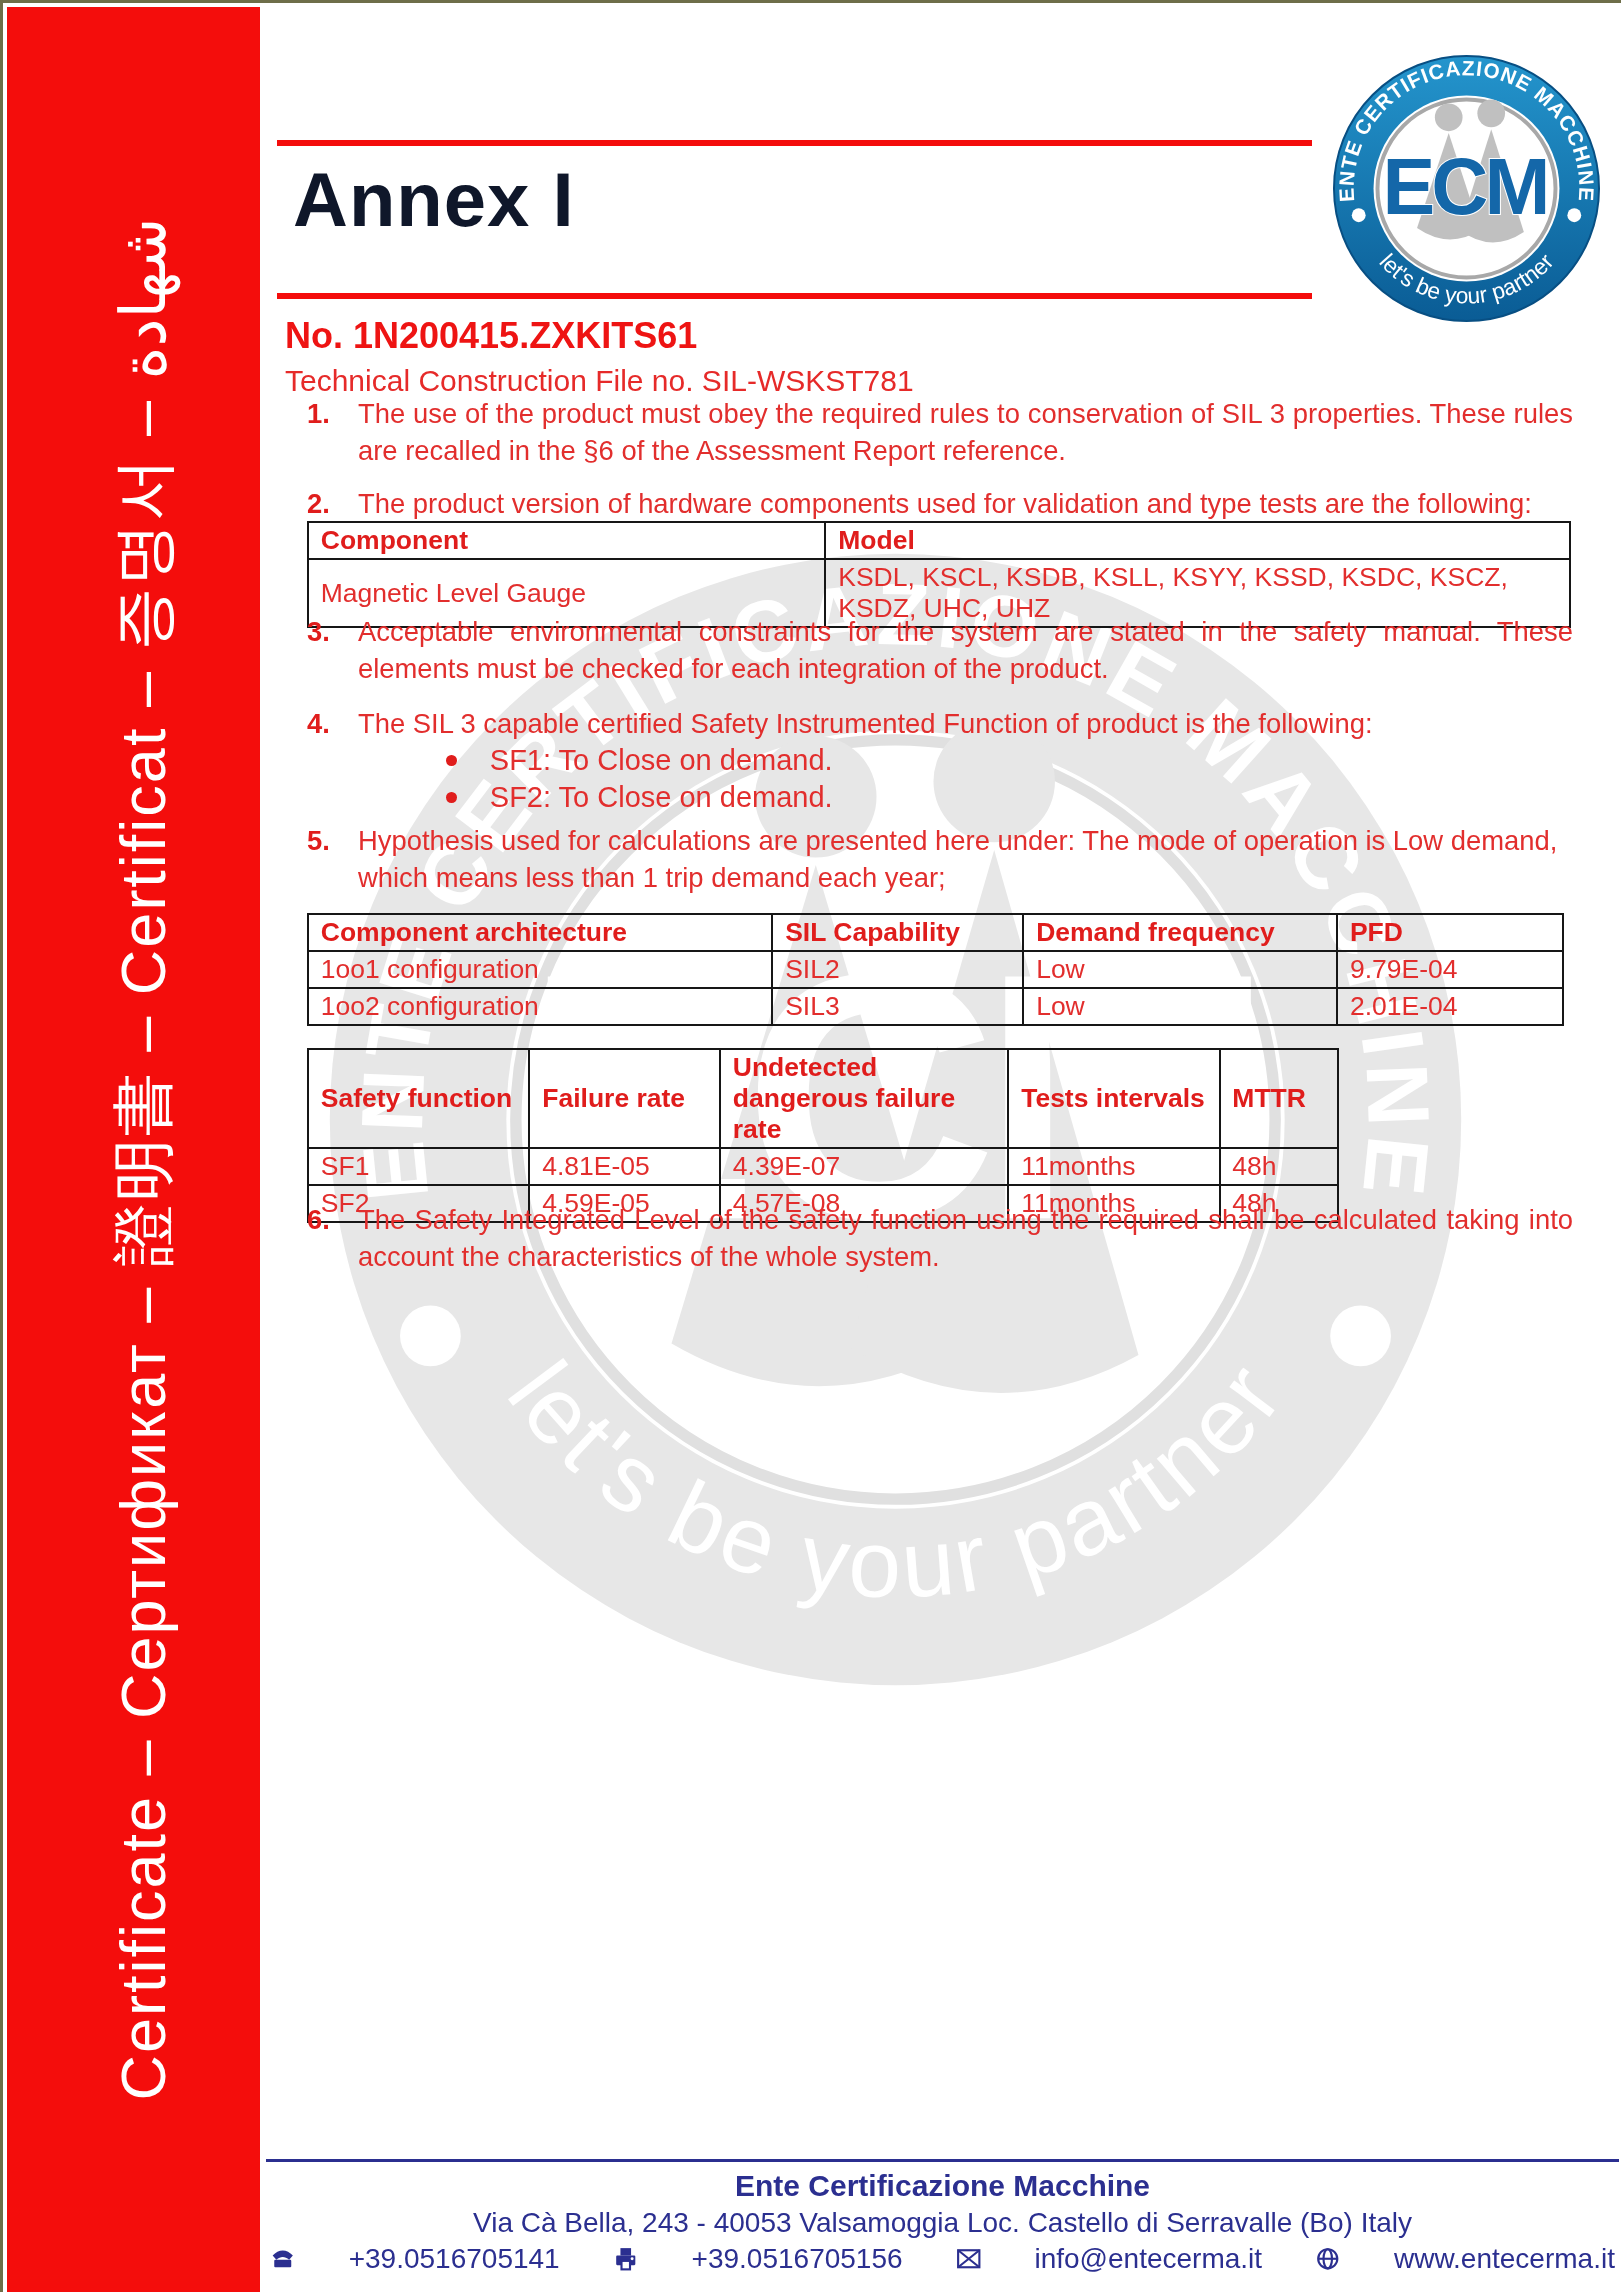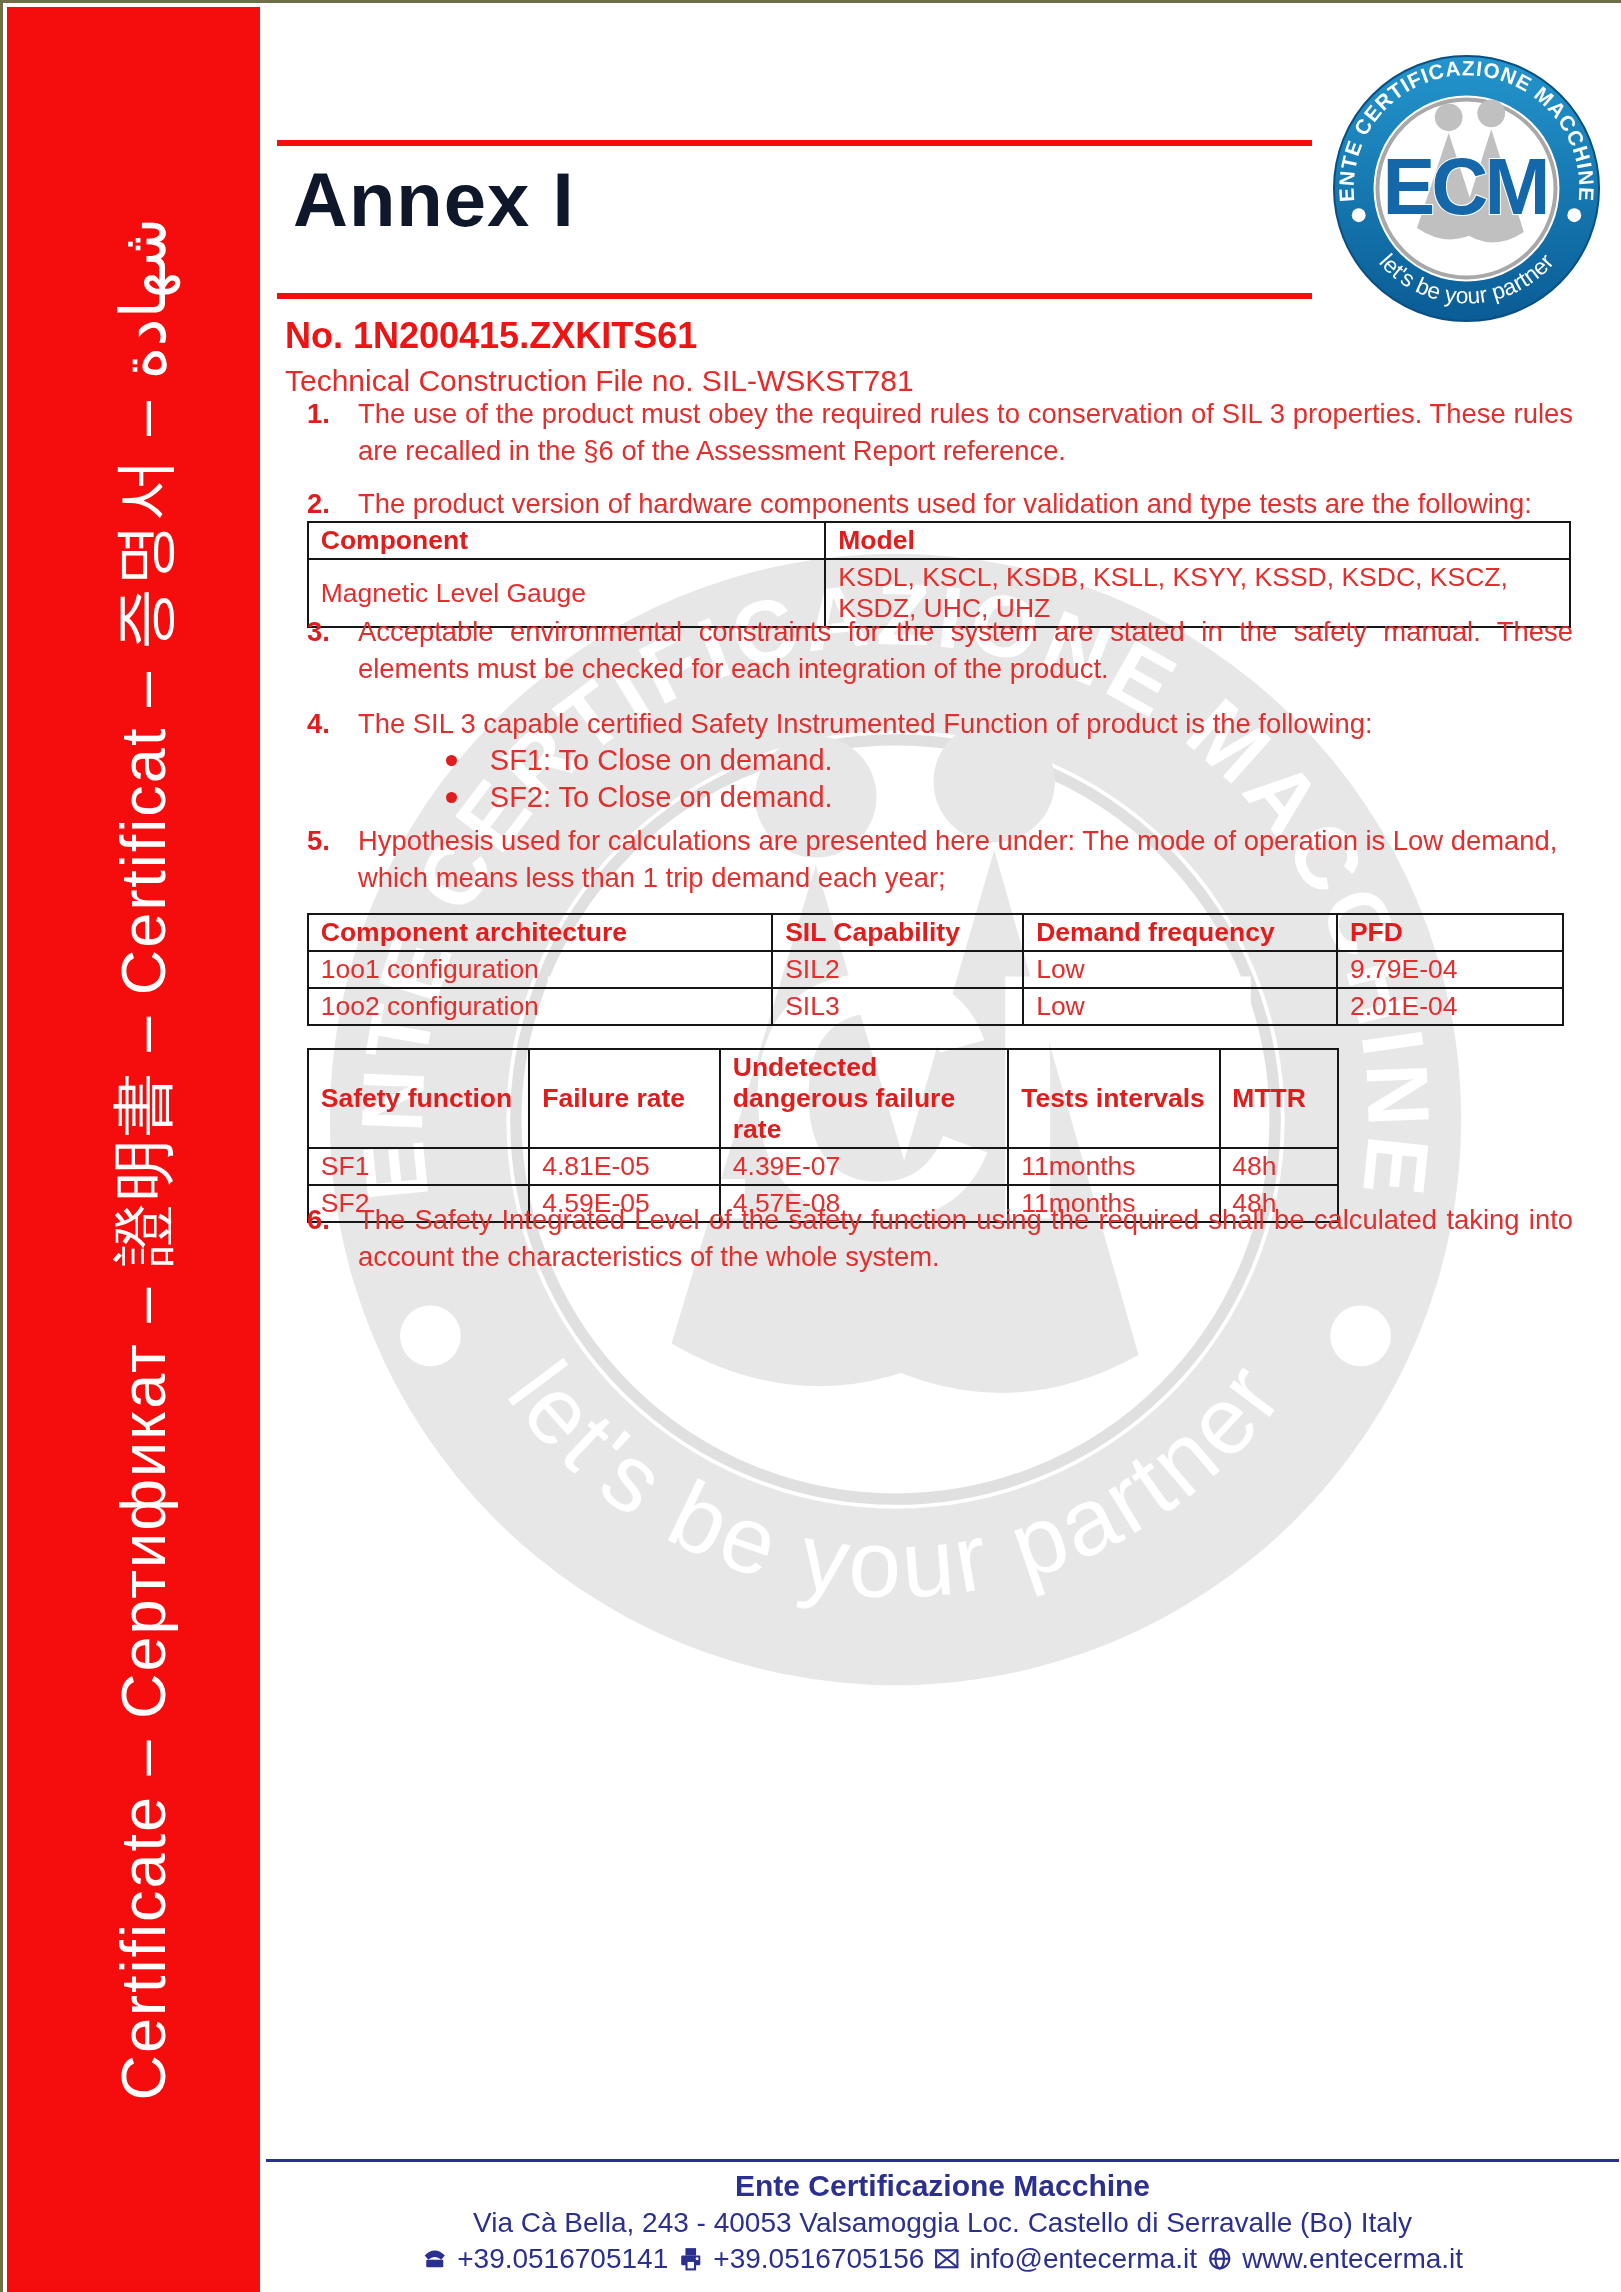--- a/index.html
+++ b/index.html
@@ -54,21 +54,21 @@
   .t3 tr.row{height:36px;}
   
   .logo{position:absolute;left:1329px;top:51px;width:269px;height:269px;z-index:2;}
   .logo svg{width:100%;height:100%;}
   svg text{font-family:"Liberation Sans",sans-serif;}
   
   .footer-line{position:absolute;left:263px;top:2156px;width:1353px;height:2.9px;background:#2b2f90;z-index:1;}
   .footer{position:absolute;left:267px;top:2166px;width:1345px;text-align:center;color:#2b2f90;z-index:1;}
   .f-company{font-size:30px;font-weight:bold;margin-bottom:3.9px;}
   .f-address{font-size:28px;margin-bottom:3.9px;}
-  .f-contacts{font-size:28px;display:flex;justify-content:center;align-items:center;gap:9.8px;}
+  .f-contacts{font-size:28px;display:flex;justify-content:space-between;align-items:center;gap:9.8px;}
   .f-ico{width:25.5px;height:25.5px;display:inline-block;vertical-align:middle;}
   .f-ico svg{width:25.5px;height:25.5px;display:block;}
 </style>
 </head>
 <body>
 
 <div class="page">
 
   <div class="side-bar">
     <div class="side-text">Certificate – Сертификат – 證明書 – Certificat – 증명서 – شهادة</div>

